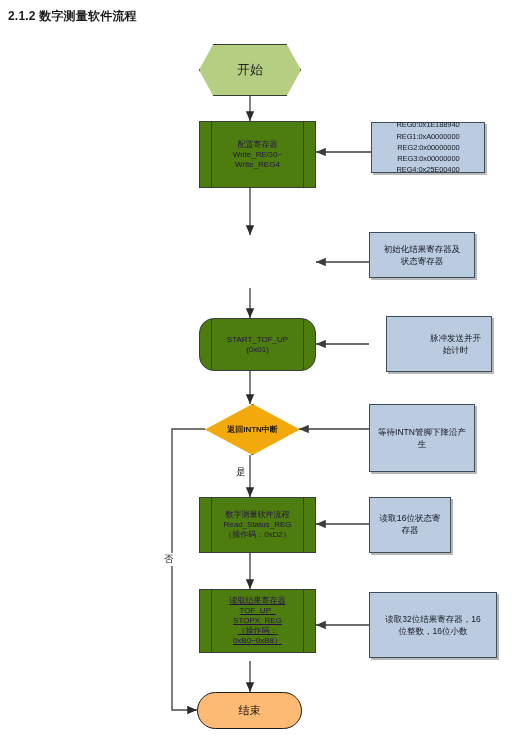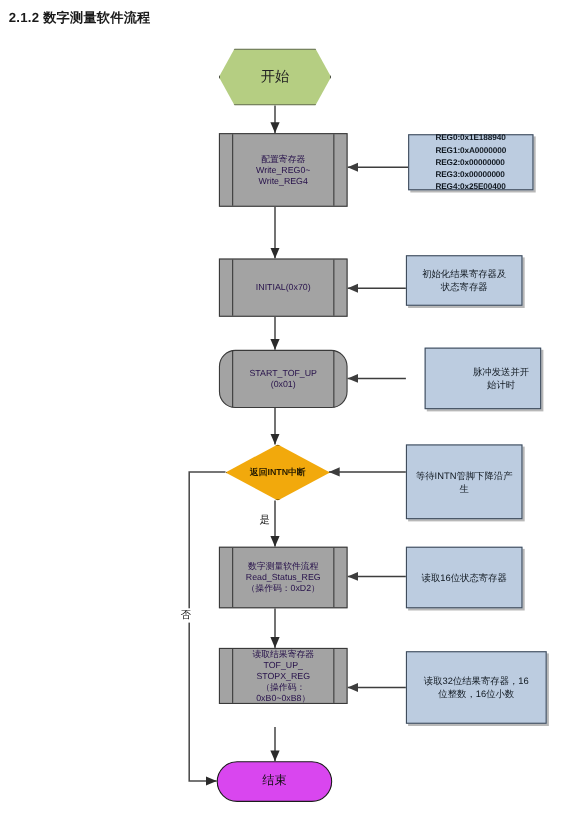--- a/index.html
+++ b/index.html
@@ -57,30 +57,30 @@
   .node-start {
     background: #b5ce82;
     border: 1px solid #3a3a3a;
     clip-path: polygon(14% 0%, 86% 0%, 100% 50%, 86% 100%, 14% 100%, 0% 50%);
     font-size: 13px;
     color: #222222;
   }
 
   
   .node-end {
-    background: #d946ef;
+    background: #fdba74;
     border: 1.5px solid #1c1c1c;
     border-radius: 26px;
     font-size: 11px;
     color: #111111;
   }
 
   
   .node-proc {
-    background: #a3a3a3;
+    background: #4d7c0f;
     border: 1px solid #3a3a3a;
     font-size: 8px;
     color: #26104a;
     padding: 0 16px;
   }
   .node-proc::before,
   .node-proc::after {
     content: "";
     position: absolute;
     top: 0;
@@ -108,22 +108,22 @@
     border: 1px solid #3f4c5c;
     box-shadow: 2px 2px 0 rgba(0,0,0,0.28);
     font-size: 8.5px;
     color: #101820;
     padding: 0 7px;
   }
   .note-text { white-space: pre-line; line-height: 1.45; }
   .node-note.mono .note-text {
     font-family: "Liberation Sans", "DejaVu Sans", sans-serif;
     font-size: 7.5px;
-    font-weight: bold;
-    text-align: left;
+    font-weight: normal;
+    text-align: right;
     letter-spacing: -0.1px;
     line-height: 1.5;
   }
 
   
   .edge-label {
     position: absolute;
     font-size: 9.5px;
     color: #141414;
     background: #ffffff;
@@ -187,23 +187,20 @@
   </div>
 
   <div class="node node-note mono" style="left:371px; top:122px; width:114px; height:51px;">
     <span class="note-text">REG0:0x1E188940
 REG1:0xA0000000
 REG2:0x00000000
 REG3:0x00000000
 REG4:0x25E00400</span>
   </div>
 
-  <div class="node node-proc" style="left:199px; top:235px; width:117px; height:53px;">
-    <span class="proc-text">INITIAL(0x70)</span>
-  </div>
 
   <div class="node node-note" style="left:369px; top:232px; width:106px; height:46px;">
     <span class="note-text">初始化结果寄存器及
 状态寄存器</span>
   </div>
 
   <div class="node node-proc" style="left:199px; top:318px; width:117px; height:53px;border-radius:15px;">
     <span class="proc-text">START_TOF_UP
 (0x01)</span>
   </div>
@@ -223,25 +220,25 @@
   <div class="edge-label" style="left:235px; top:466px;">是</div>
 
   <div class="edge-label" style="left:163px; top:553px;">否</div>
 
   <div class="node node-proc" style="left:199px; top:497px; width:117px; height:56px;">
     <span class="proc-text">数字测量软件流程
 Read_Status_REG
 （操作码：0xD2）</span>
   </div>
 
-  <div class="node node-note" style="left:369px; top:497px; width:106px; height:56px;">
+  <div class="node node-note" style="left:369px; top:497px; width:82px; height:56px;font-family:Liberation Mono, monospace;">
     <span class="note-text">读取16位状态寄存器</span>
   </div>
 
-  <div class="node node-proc" style="left:199px; top:589px; width:117px; height:51px;">
+  <div class="node node-proc" style="left:199px; top:589px; width:117px; height:64px;text-decoration:underline;">
     <span class="proc-text">读取结果寄存器
 TOF_UP_
 STOPX_REG
 （操作码：
 0xB0~0xB8）</span>
   </div>
 
   <div class="node node-note" style="left:369px; top:592px; width:128px; height:66px;">
     <span class="note-text">读取32位结果寄存器，16
 位整数，16位小数</span>

